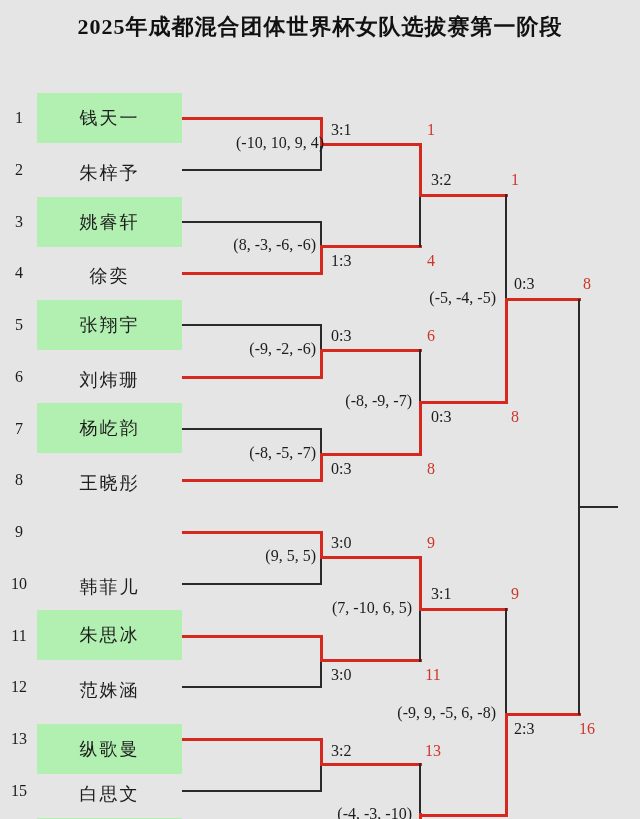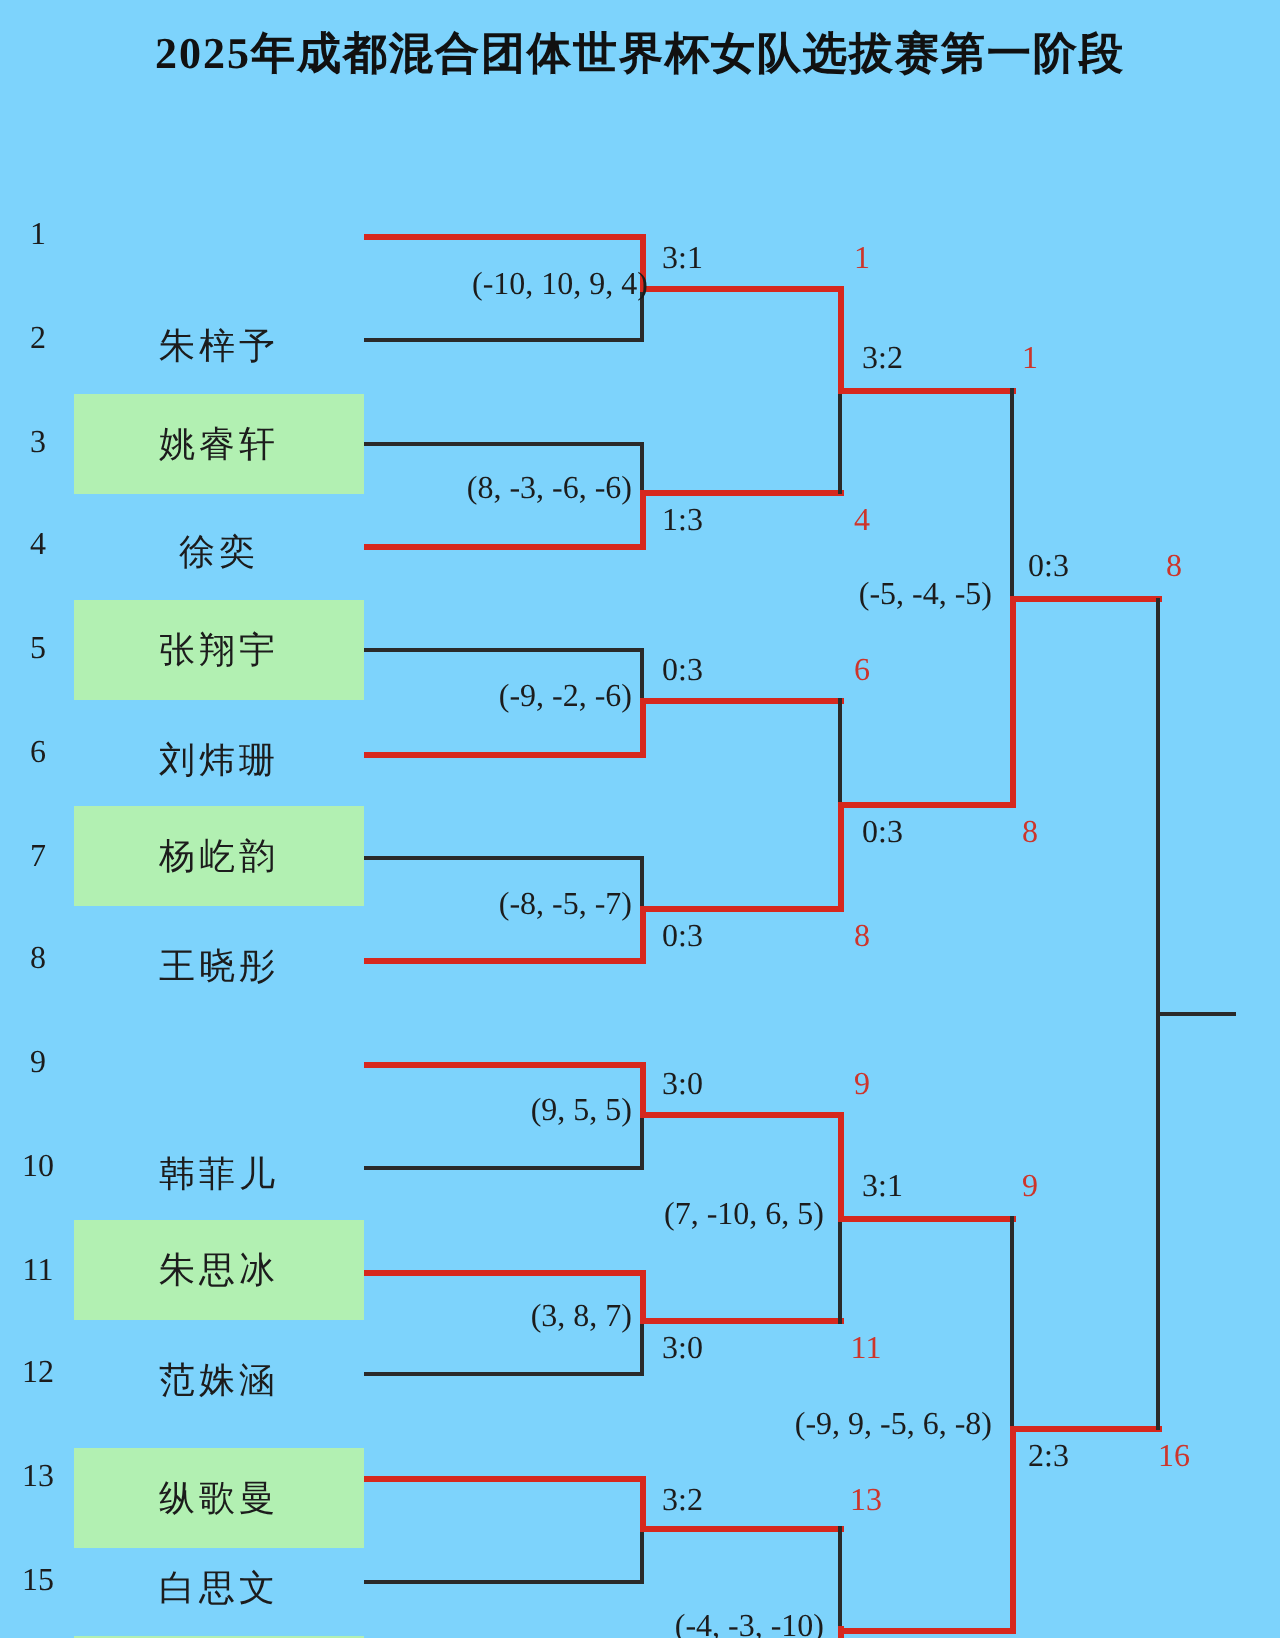--- a/index.html
+++ b/index.html
@@ -1,20 +1,20 @@
 <!DOCTYPE html>
 <html style="--line: #2a2a2a; --win: #d6281e; --text_red: #cd352b; --box_green: #b2f0b2; --ink: #1c1c1c;"><head>
 <meta charset="utf-8">
 <style>
   :root{
     --line:#2a2a2a; --win:#d6281e; --text_red:#cd352b; --box_green:#b2f0b2; --ink:#1c1c1c;
   }
   html,body{margin:0;padding:0;background:#ffffff;}
   body{font-family:"Liberation Serif","DejaVu Serif",serif;}
-  .stage{position:relative;width:640px;height:819px;background:#7dd3fc;overflow:hidden;}
+  .stage{position:relative;width:640px;height:819px;background:#e5e5e5;overflow:hidden;}
   .abs{position:absolute;}
   .title{top:12px;left:0;width:640px;text-align:center;font-size:22px;font-weight:bold;color:#111;letter-spacing:1px;}
   .seed{left:4px;width:30px;text-align:center;font-size:16px;color:var(--ink);}
   .pbox{left:37px;width:145px;height:50px;background:var(--box_green);display:flex;align-items:center;justify-content:center;font-size:18px;color:var(--ink);letter-spacing:2px;}
   .pname{left:37px;width:145px;text-align:center;font-size:18px;color:var(--ink);letter-spacing:2px;}
   .hl{background:var(--line);height:2px;}
   .hl.win{background:var(--win);height:3px;}
   .vl{background:var(--line);width:2px;}
   .vl.win{background:var(--win);width:3px;}
   .games{width:170px;text-align:right;font-size:16px;color:var(--ink);}
@@ -36,20 +36,23 @@
   <div class="abs seed" style="top:368px">6</div>
   <div class="abs seed" style="top:420px">7</div>
   <div class="abs seed" style="top:471px">8</div>
   <div class="abs seed" style="top:523px">9</div>
   <div class="abs seed" style="top:575px">10</div>
   <div class="abs seed" style="top:627px">11</div>
   <div class="abs seed" style="top:678px">12</div>
   <div class="abs seed" style="top:730px">13</div>
   <div class="abs seed" style="top:782px">15</div>
 
+  <div class="abs pbox" style="top:93px">
+      <span>钱天一</span>
+    </div>
   <div class="abs pname" style="top:161px">朱梓予</div>
   <div class="abs pbox" style="top:197px">
       <span>姚睿轩</span>
     </div>
   <div class="abs pname" style="top:264px">徐奕</div>
   <div class="abs pbox" style="top:300px">
       <span>张翔宇</span>
     </div>
   <div class="abs pname" style="top:368px">刘炜珊</div>
   <div class="abs pbox" style="top:403px">
@@ -128,37 +131,37 @@
   <div class="abs hl win" style="left:505px;top:713px;width:76px"></div>
 
   <div class="abs vl" style="left:578px;top:299px;height:416px"></div>
   <div class="abs hl" style="left:578px;top:506px;width:40px"></div>
 
   <div class="abs games" style="left:154px;top:134px">(-10, 10, 9, 4)</div>
   <div class="abs games" style="left:146px;top:236px">(8, -3, -6, -6)</div>
   <div class="abs games" style="left:146px;top:340px">(-9, -2, -6)</div>
   <div class="abs games" style="left:146px;top:444px">(-8, -5, -7)</div>
   <div class="abs games" style="left:146px;top:547px">(9, 5, 5)</div>
-  <div class="abs games" style="left:146px;top:650px">(3, 8, 7)</div>
 
   <div class="abs score" style="left:331px;top:121px">3:1</div>
   <div class="abs wseed" style="left:419px;top:121px;width:24px">1</div>
   <div class="abs score" style="left:331px;top:252px">1:3</div>
   <div class="abs wseed" style="left:419px;top:252px;width:24px">4</div>
   <div class="abs score" style="left:331px;top:327px">0:3</div>
   <div class="abs wseed" style="left:419px;top:327px;width:24px">6</div>
   <div class="abs score" style="left:331px;top:460px">0:3</div>
   <div class="abs wseed" style="left:419px;top:460px;width:24px">8</div>
   <div class="abs score" style="left:331px;top:534px">3:0</div>
   <div class="abs wseed" style="left:419px;top:534px;width:24px">9</div>
   <div class="abs score" style="left:331px;top:666px">3:0</div>
   <div class="abs wseed" style="left:419px;top:666px;width:28px">11</div>
   <div class="abs score" style="left:331px;top:742px">3:2</div>
   <div class="abs wseed" style="left:419px;top:742px;width:28px">13</div>
 
+  <div class="abs games" style="left:242px;top:392px">(-8, -9, -7)</div>
   <div class="abs games" style="left:242px;top:599px">(7, -10, 6, 5)</div>
   <div class="abs games" style="left:242px;top:805px">(-4, -3, -10)</div>
 
   <div class="abs score" style="left:431px;top:171px">3:2</div>
   <div class="abs wseed" style="left:502px;top:171px;width:26px">1</div>
   <div class="abs score" style="left:431px;top:408px">0:3</div>
   <div class="abs wseed" style="left:502px;top:408px;width:26px">8</div>
   <div class="abs score" style="left:431px;top:585px">3:1</div>
   <div class="abs wseed" style="left:502px;top:585px;width:26px">9</div>
 

